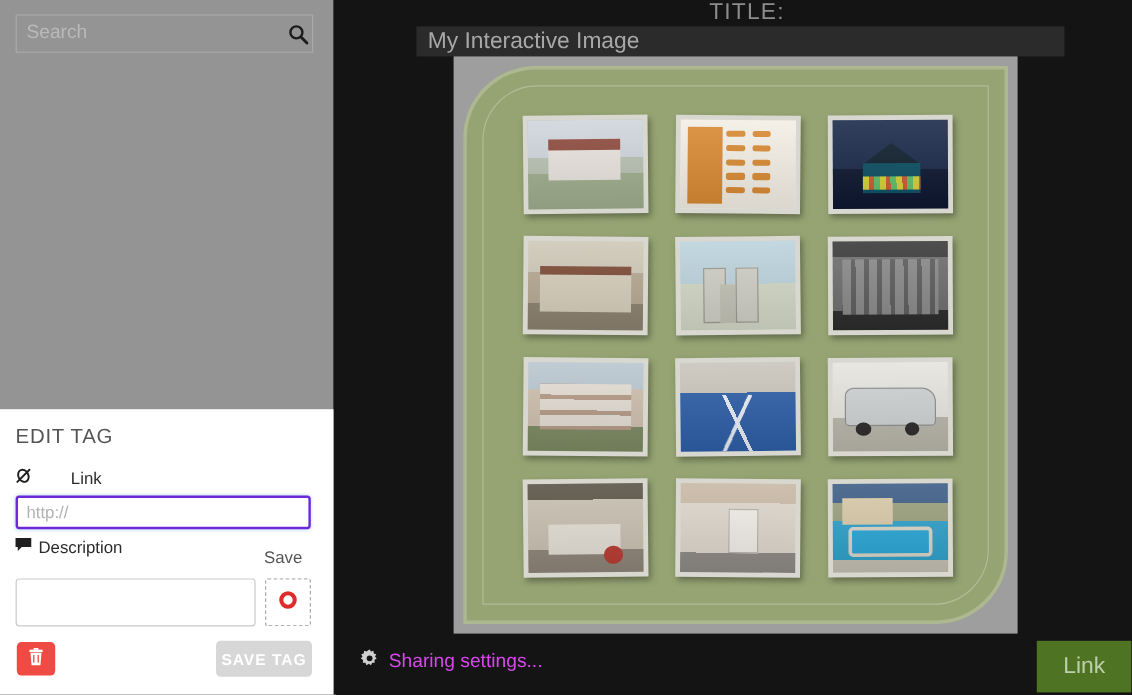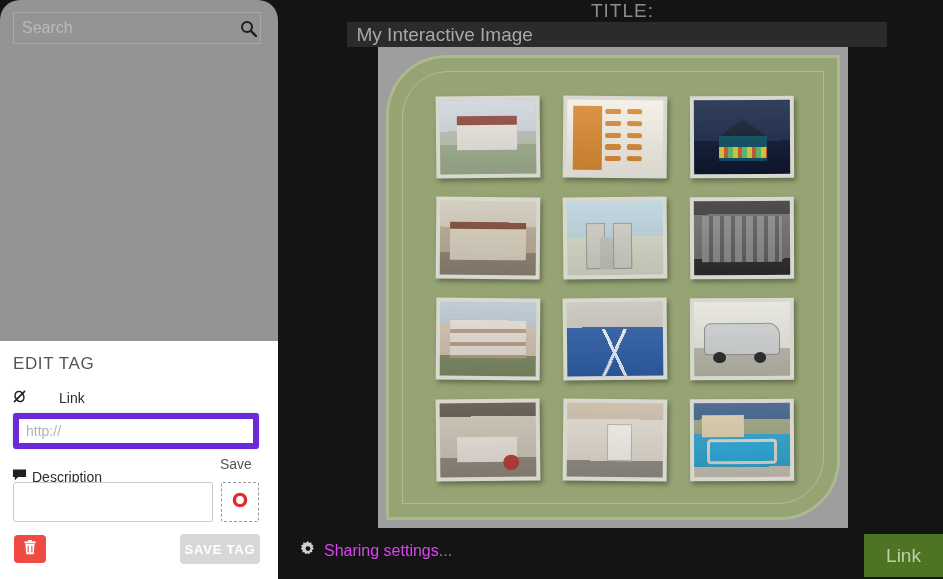--- a/index.html
+++ b/index.html
@@ -14,21 +14,20 @@
     position: relative;
     width: 943px; height: 579px;
     background: #141414;
   }
 
   
   #sidebar {
     position: absolute; left: 0; top: 0;
     width: 278px; height: 579px;
     background: #949494;
-    border-radius: 20px;
   }
   #search-wrap {
     position: absolute; left: 13px; top: 12px;
     width: 248px; height: 32px;
     border: 1px solid #a9a9a9;
     background: transparent;
     display: flex; align-items: center;
   }
   #search-input {
     flex: 1 1 auto;
@@ -65,33 +64,33 @@
   .field-label {
     display: flex; align-items: center; gap: 5px;
     font-size: 14px; color: #2b2b2b;
     font-weight: 400;
   }
   #link-label { position: absolute; left: 12px; top: 389px - 341px; gap: 32px; }
   #link-label { top: 48px; }
   #link-input {
     position: absolute; left: 13px; top: 72px;
     width: 246px; height: 26px;
-    border: 6px solid #6d28d9;
+    border: 2px solid #6d28d9;
     border-radius: 3px;
     outline: none;
     background: #ffffff;
     font-family: "Liberation Sans", sans-serif;
     font-size: 14px;
     color: #333;
     padding: 12px 7px;
     box-shadow: 0 0 3px rgba(102,175,233,.45);
   }
   #link-input::placeholder { color: #b2b2b2; opacity: 1; }
 
-  #desc-label { position: absolute; left: 12px; top: 127px; }
+  #desc-label { position: absolute; left: 12px; top: 106px; }
   #icon-label {
     position: absolute; left: 220px; top: 115px;
     font-size: 14px; color: #555; font-weight: 400;
   }
   #desc-input {
     position: absolute; left: 13px; top: 141px;
     width: 200px; height: 40px;
     border: 1px solid #c9c9c9;
     border-radius: 3px;
     outline: none;

